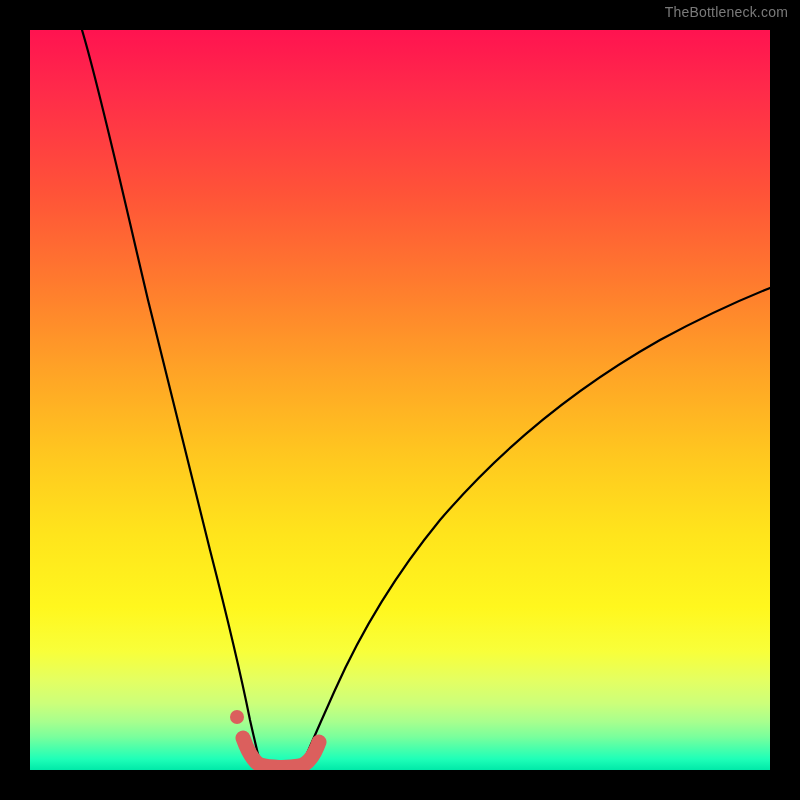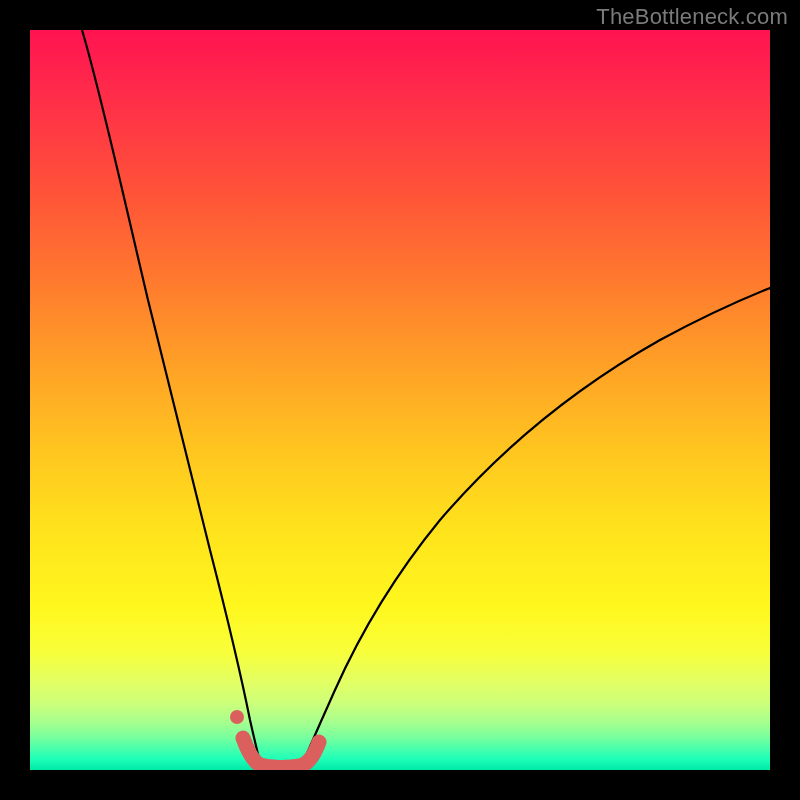--- a/index.html
+++ b/index.html
@@ -17,21 +17,21 @@
     left: 0;
     width: 800px;
     height: 800px;
     background: #000;
   }
   .watermark {
     position: absolute;
     top: 4px;
     right: 12px;
     color: #7a7a7a;
-    font-size: 22px;
+    font-size: 14px;
     font-weight: 500;
     letter-spacing: 0.2px;
     z-index: 50;
   }
   .plot-clip {
     position: absolute;
     top: 30px;
     left: 30px;
     width: 740px;
     height: 740px;

